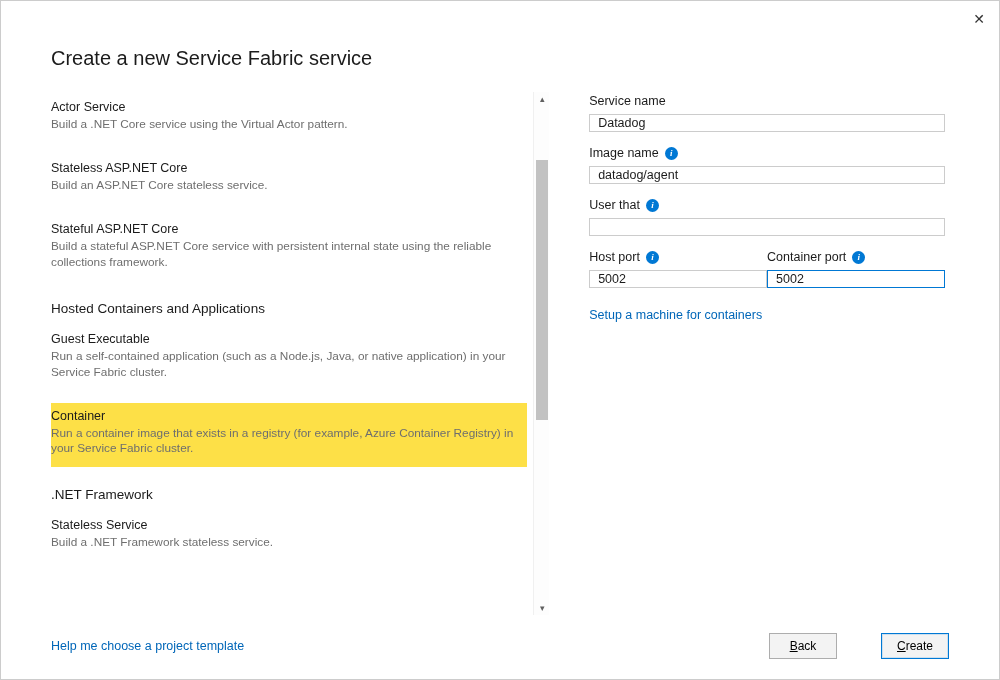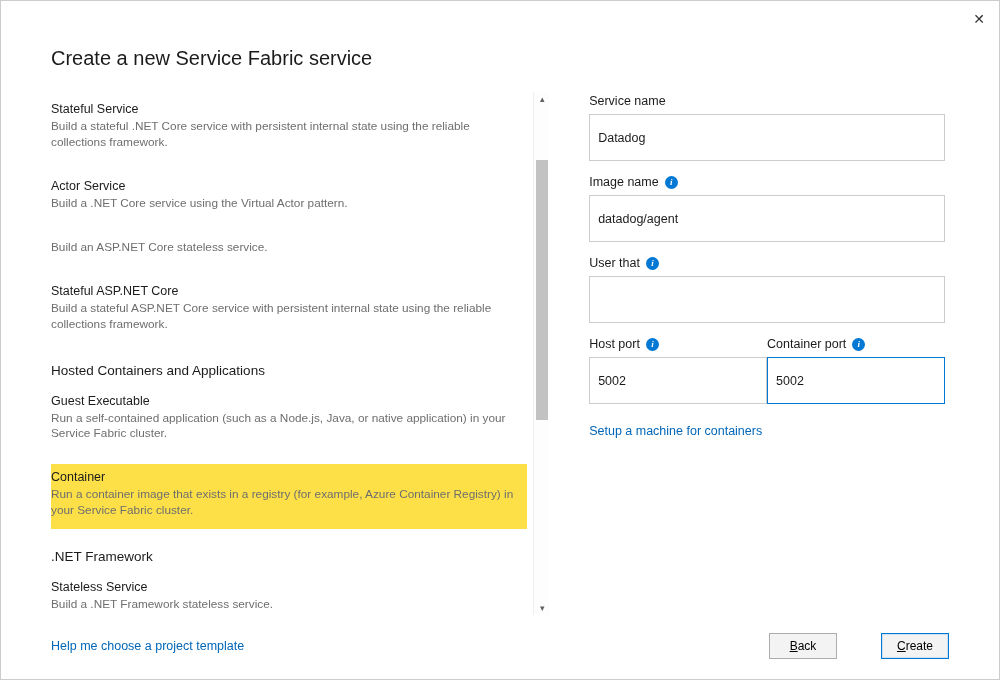--- a/index.html
+++ b/index.html
@@ -25,21 +25,21 @@
   .cat-header { font-size: 13.5px; font-weight: 400; color: #1b1b1b; margin: 20px 0 10px 0; }
   .item { padding: 6px 10px 10px 10px; margin: 2px -10px 12px -10px; }
   .item.first-of-cat { margin-top: 4px; }
   .item .title { font-size: 12.5px; color: #1b1b1b; margin-bottom: 3px; }
   .item .desc { font-size: 11.8px; color: #6e6e6e; line-height: 1.35; }
   .item.selected { background: #fde047; }
   .right { flex: 0.75; padding-top: 2px; padding-right: 4px;}
   .field { margin-bottom: 14px; }
   .label-row { display:flex; align-items:center; gap:6px; margin-bottom: 6px; font-size: 12.5px; color:#1b1b1b;}
   .info-icon { width: 13px; height: 13px; border-radius: 50%; background: #0078d4; color: #fff; font-size: 9px; font-weight: bold; display: inline-flex; align-items:center; justify-content:center; font-style: italic; font-family: Georgia, serif; }
-  input[type=text] { width: 100%; height: 47px; border: 1px solid #ccc; padding: 0 8px; font-size: 12.5px; color:#1b1b1b; outline:none; }
+  input[type=text] { width: 100%; height: 18px; border: 1px solid #ccc; padding: 0 8px; font-size: 12.5px; color:#1b1b1b; outline:none; }
   input[type=text]:focus, input.focused { border-color: #0078d4; }
   .ports-row { display:flex; }
   .ports-row .field { flex:1; }
   .link { color: #0066b8; font-size: 12.5px; cursor: pointer; }
   .footer { display:flex; justify-content: space-between; align-items:center; padding-top: 12px; margin-top: 6px;}
   .footer-right { display:flex; gap:10px; }
   button.btn { width: 68px; height: 26px; font-size: 12px; background: #f3f3f3; border: 1px solid #adadad; cursor:pointer;margin-left:34px; }
   button.btn.default { border-color: #0078d4; box-shadow: inset 0 0 0 1px rgba(0,120,212,.15); }
   button.btn .ul { text-decoration: underline; }
 </style>
@@ -48,29 +48,26 @@
 
 <div class="dialog">
   <div class="close-x">✕</div>
   <h1>Create a new Service Fabric service</h1>
 
   <div class="main">
 
     <div class="left">
       <div class="list">
 
-        <div class="item first-of-cat">
-          <div class="title">Stateful Service</div>
-          <div class="desc">Build a stateful .NET Core service with persistent internal state using the reliable collections framework.</div>
-        </div>
         <div class="item">
           <div class="title">Actor Service</div>
           <div class="desc">Build a .NET Core service using the Virtual Actor pattern.</div>
         </div>
         <div class="item">
+          <div class="title">Stateless ASP.NET Core</div>
           <div class="desc">Build an ASP.NET Core stateless service.</div>
         </div>
         <div class="item">
           <div class="title">Stateful ASP.NET Core</div>
           <div class="desc">Build a stateful ASP.NET Core service with persistent internal state using the reliable collections framework.</div>
         </div>
 
         <div class="cat-header">Hosted Containers and Applications</div>
         <div class="item first-of-cat">
           <div class="title">Guest Executable</div>

